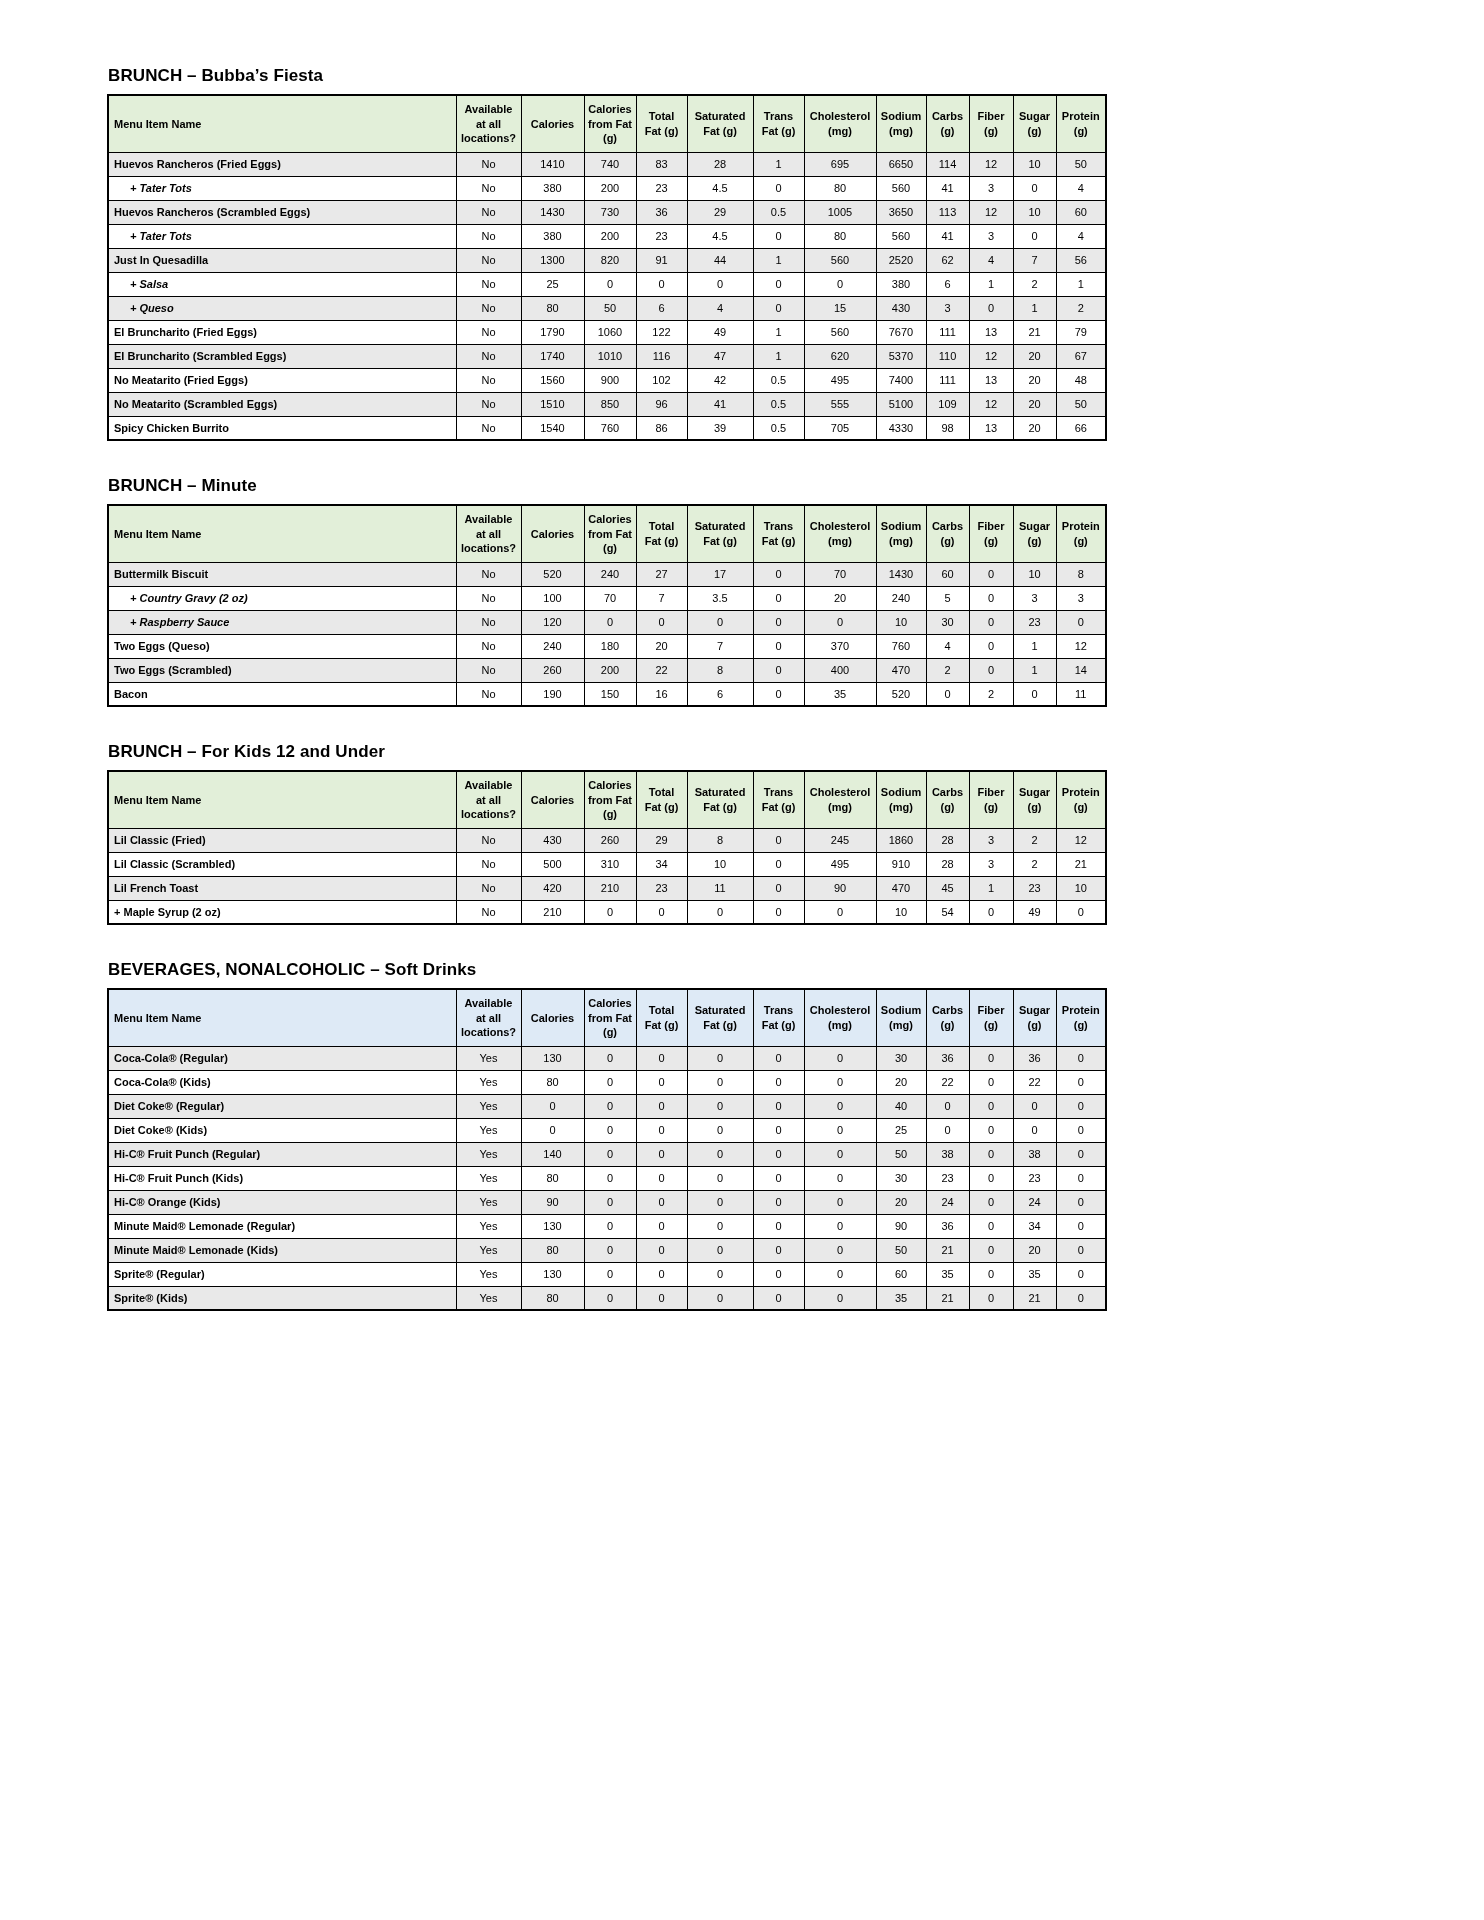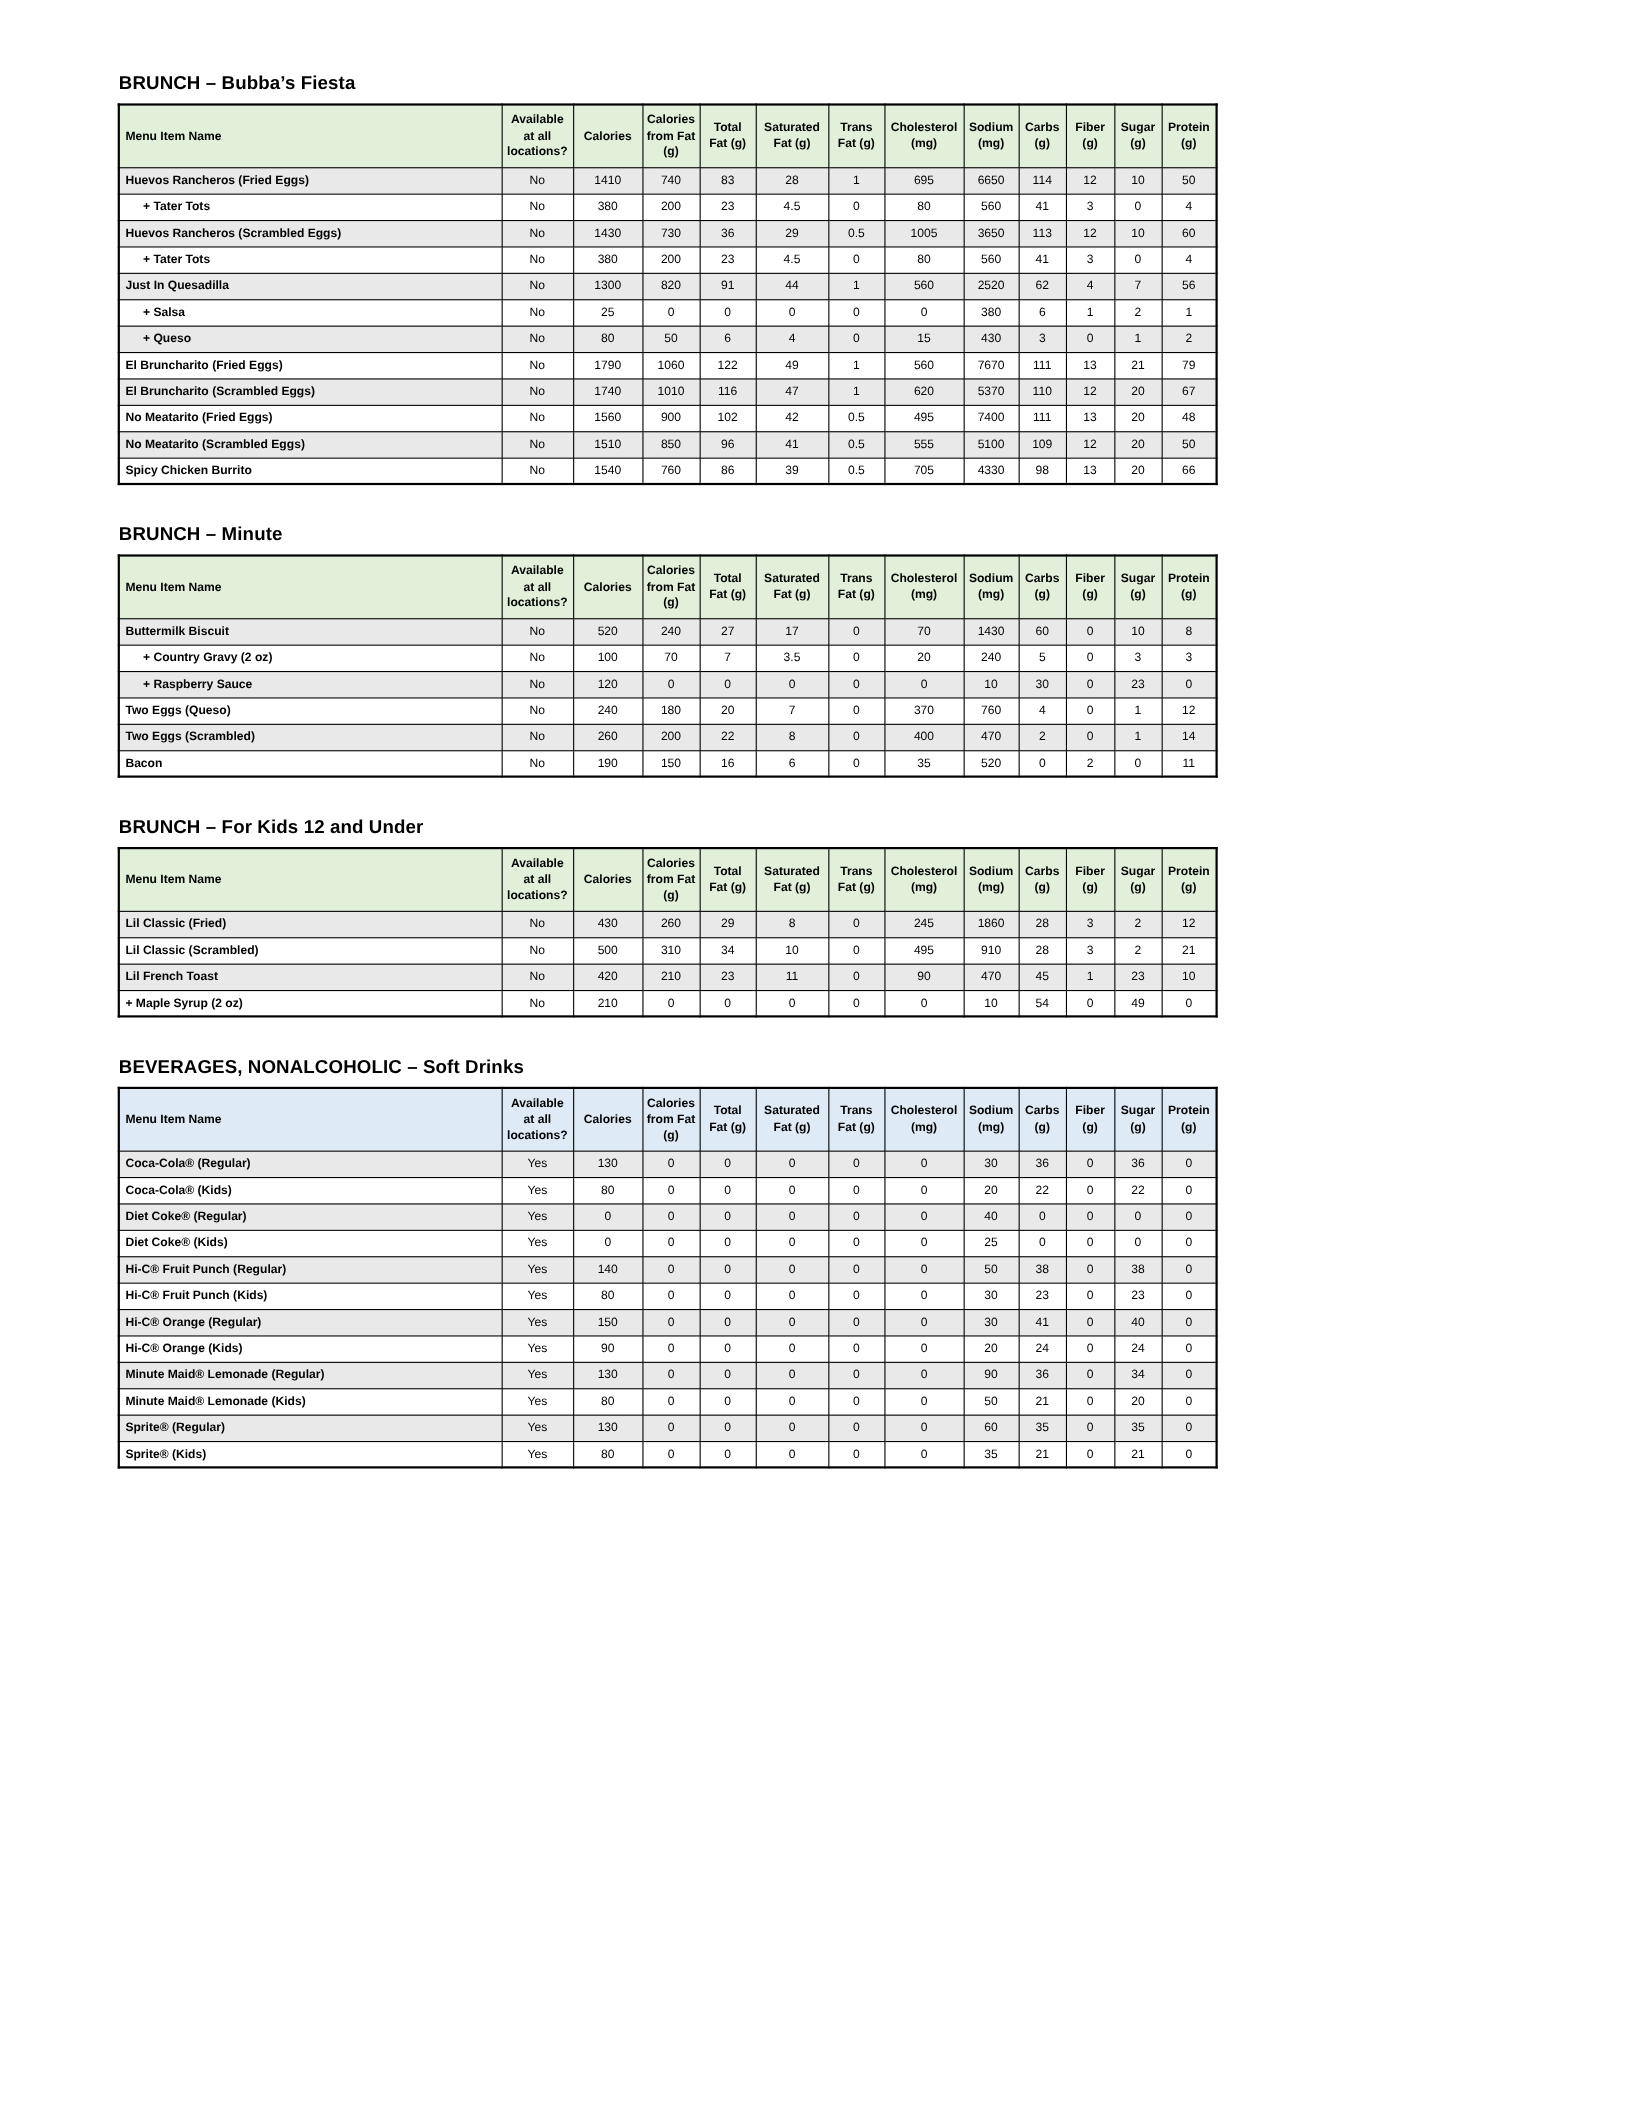--- a/index.html
+++ b/index.html
@@ -45,21 +45,21 @@
   .nutrition-table th.name-col {
     text-align: left;
     padding-left: 5px;
   }
   .nutrition-table td { height: 24px; }
   .nutrition-table td.item-name {
     text-align: left;
     font-weight: bold;
     padding-left: 5px;
   }
-  .nutrition-table td.item-name.indent { padding-left: 21px; }
+  .nutrition-table td.item-name.indent { padding-left: 21px; font-style: italic; }
   .nutrition-table tbody tr:nth-child(odd) { background: #e9e9e9; }
   .nutrition-table tbody tr:nth-child(even) { background: #ffffff; }
 </style>
 </head>
 <body>
 
 <div class="page">
 
   <section class="menu-section">
     <h2 class="section-title">BRUNCH – Bubba’s Fiesta</h2>
@@ -631,35 +631,20 @@
             <td>0</td>
             <td>0</td>
             <td>0</td>
             <td>30</td>
             <td>23</td>
             <td>0</td>
             <td>23</td>
             <td>0</td>
           </tr>
           <tr>
-            <td class="item-name">Hi-C® Orange (Regular)</td>
-            <td>Yes</td>
-            <td>150</td>
-            <td>0</td>
-            <td>0</td>
-            <td>0</td>
-            <td>0</td>
-            <td>0</td>
-            <td>30</td>
-            <td>41</td>
-            <td>0</td>
-            <td>40</td>
-            <td>0</td>
-          </tr>
-          <tr>
             <td class="item-name">Hi-C® Orange (Kids)</td>
             <td>Yes</td>
             <td>90</td>
             <td>0</td>
             <td>0</td>
             <td>0</td>
             <td>0</td>
             <td>0</td>
             <td>20</td>
             <td>24</td>

